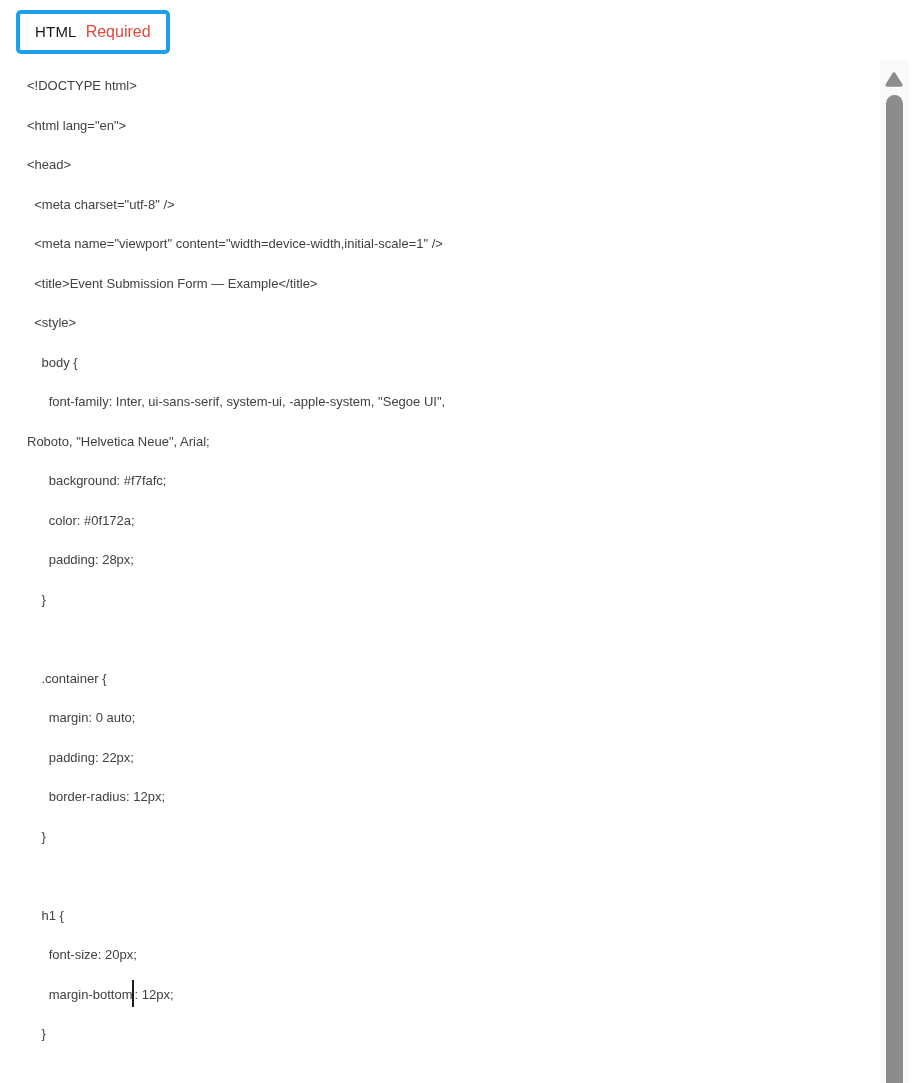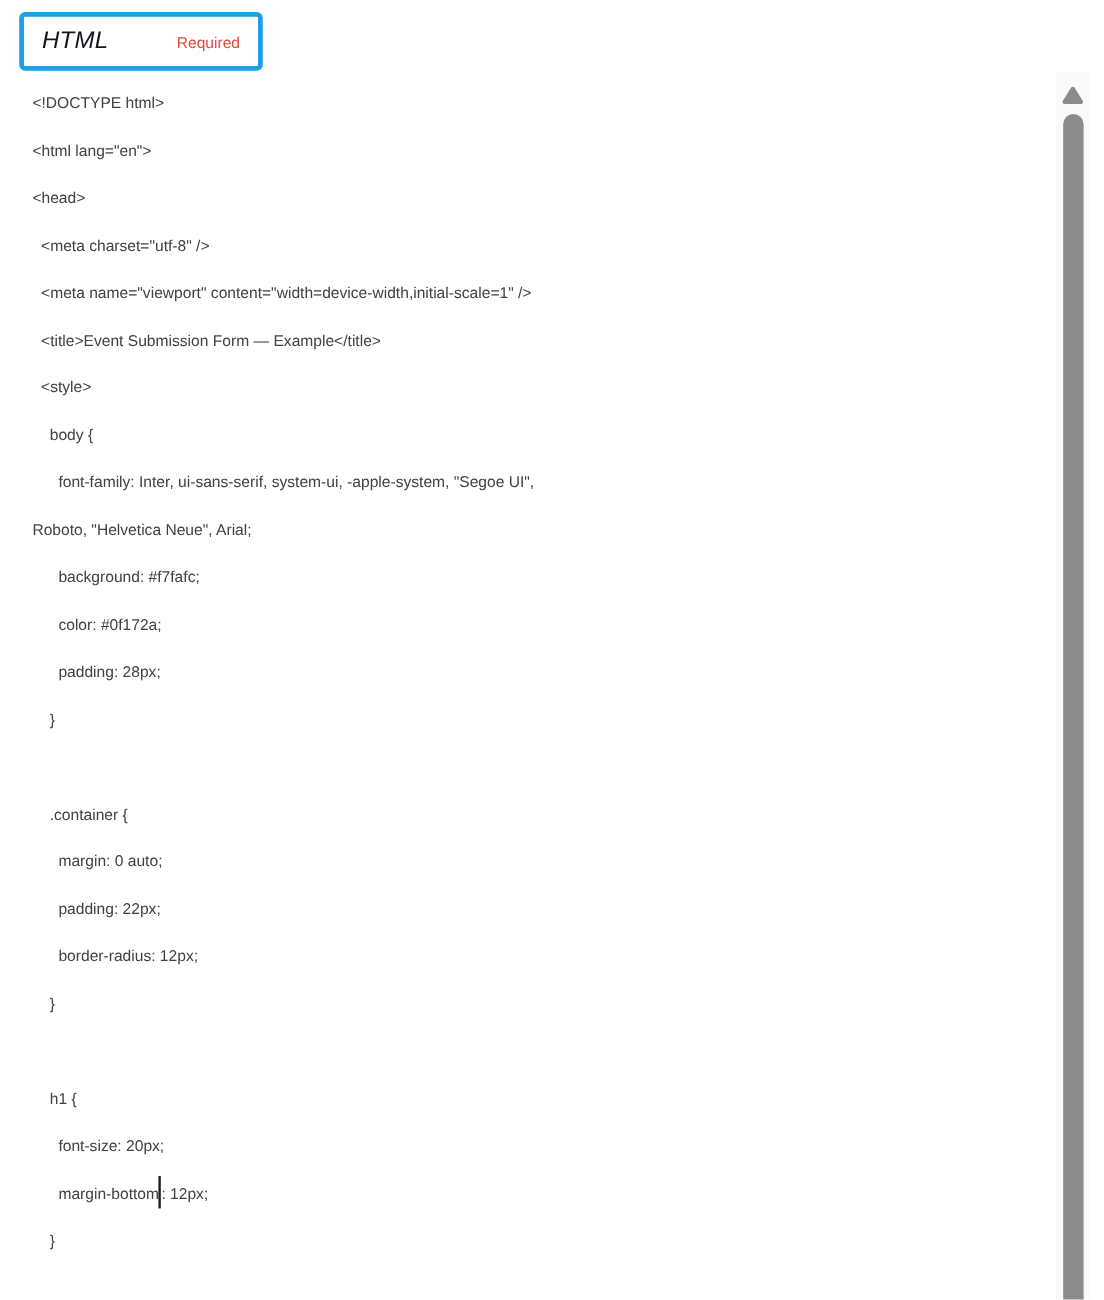--- a/index.html
+++ b/index.html
@@ -27,29 +27,27 @@
     display:inline-flex;
     align-items:baseline;
     gap:9px;
     background:#ffffff;
     border:4px solid var(--focus-ring);
     border-radius:5px;
     padding:9px 15px;
     white-space:nowrap;
   }
   .label-chip .field-name{
-    font-size:20px;
+    font-size:15px;
     color:var(--label-text);
     letter-spacing:.2px;
-    font-style:italic;
   }
   .label-chip .required{
-    font-size:13px;
+    font-size:16px;
     color:var(--required-red);
-    margin-left:48px;
   }
 
   
   .code-area{
     position:absolute;
     left:27px;
     top:66px;
     width:850px;
     font-size:13px;
     line-height:39.5px;

